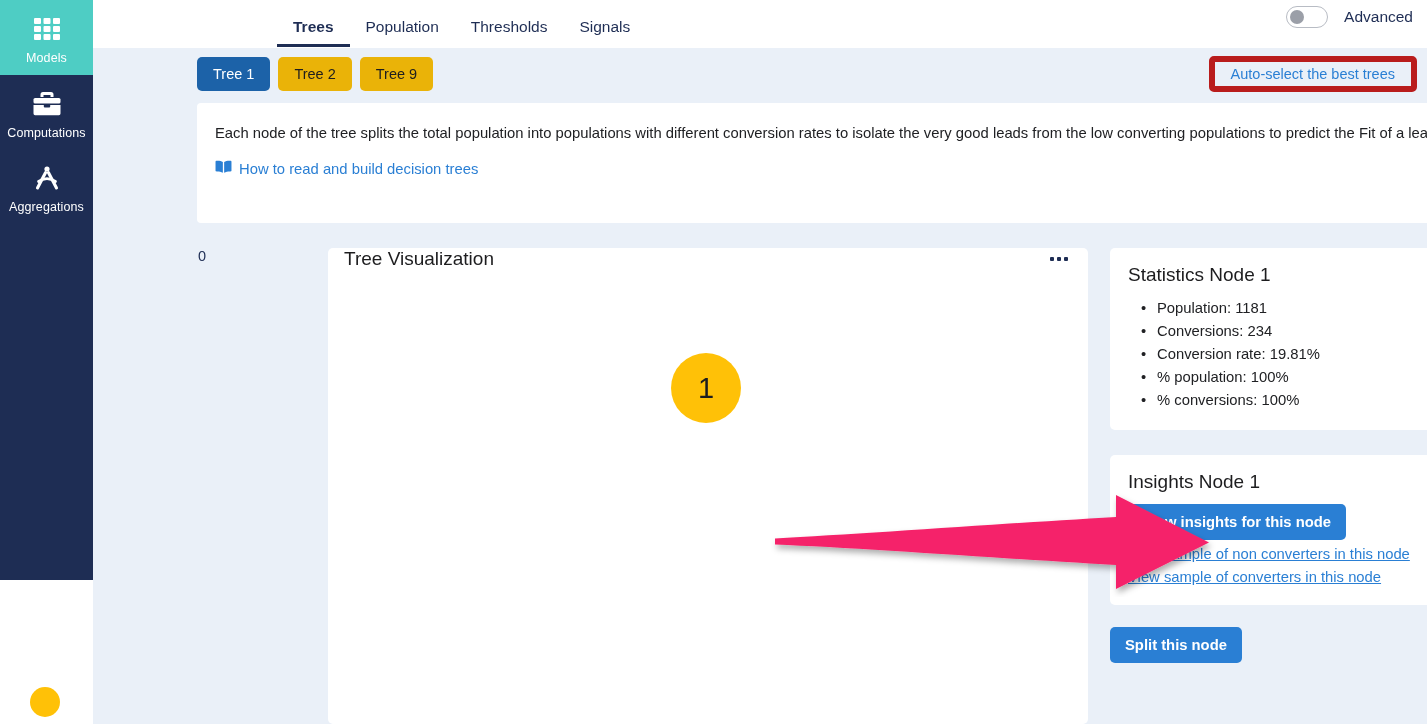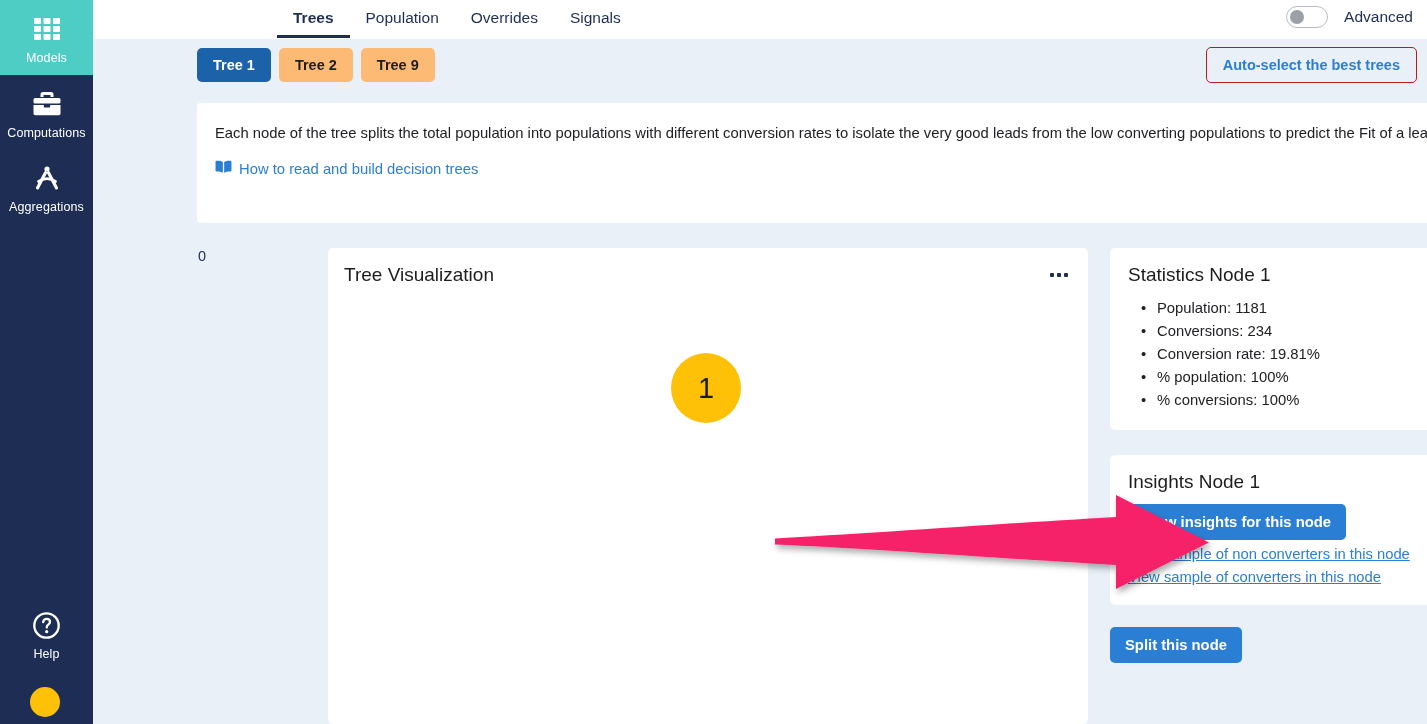--- a/index.html
+++ b/index.html
@@ -6,21 +6,21 @@
   html, body {
     width: 1427px; height: 724px;
     font-family: "Liberation Sans", sans-serif;
     background: #ffffff;
     overflow: hidden;
   }
   #app { position: relative; width: 1427px; height: 724px; display: flex; }
 
   
   #sidebar {
-    width: 93px; height: 724px;
+    width: 93px; height: 580px;
     background: #1e2d54;
     flex: 0 0 93px;
     display: flex; flex-direction: column; align-items: flex-end;
     position: relative;
   }
   .side-item {
     width: 93px; padding: 12px 2px 10px;
     display: flex; flex-direction: column; align-items: center; gap: 6px;
     color: #ffffff; cursor: pointer;
   }
@@ -33,21 +33,21 @@
     position: absolute; left: 30px; top: 687px;
     width: 30px; height: 30px; border-radius: 50%;
     background: #ffc107; cursor: pointer;
   }
 
   
   #main { flex: 1 1 auto; height: 724px; position: relative; background: #eaf0f8; }
 
   
   #topbar {
-    height: 39px; background: #ffffff;
+    height: 48px; background: #ffffff;
     display: flex; align-items: flex-end;
     position: relative;
     border-bottom: 1px solid #ffffff;
   }
   .top-tabs { display: flex; gap: 0; margin-left: 184px; }
   .top-tab {
     padding: 0 16px 10px; font-size: 15.5px; color: #1e2d54;
     cursor: pointer; border-bottom: 3px solid transparent; line-height: 1;
   }
   .top-tab.active { font-weight: bold; border-bottom-color: #1e2d54; }
@@ -62,36 +62,36 @@
   }
   .toggle .knob {
     position: absolute; left: 3px; top: 2.5px;
     width: 14px; height: 14px; border-radius: 50%; background: #9b9fa8;
   }
   #advanced-label { font-size: 15.5px; color: #1e2d54; }
 
   
   #treerow {
     height: 52px; position: relative;
-    display: flex; align-items: center; padding: 0 0 0 104px; font-weight: bold;
+    display: flex; align-items: center; padding: 0 0 0 104px;
   }
   .tree-tab {
     height: 34px; min-width: 72px; padding: 0 16px;
     display: flex; align-items: center; justify-content: center;
     font-size: 14.5px; color: #1d1d1f;
-    background: #fdba74; border-radius: 5px; cursor: pointer;
+    background: #eab308; border-radius: 5px; cursor: pointer;
     margin-right: 8px;
   }
   .tree-tab.active { background: #1c62a8; color: #ffffff; }
   #autoselect-btn {
     position: absolute; right: 10px; top: 8px;
     height: 36px; padding: 0 16px;
     display: flex; align-items: center;
     background: #eaf0f8; color: #2a7fd4;
-    border: 1px solid #b91c1c; border-radius: 5px;
+    border: 6px solid #b91c1c; border-radius: 5px;
     font-size: 14.5px; cursor: pointer;
   }
 
   
   #desc-card {
     position: absolute; left: 104px; top: 103px;
     width: 1313px; height: 120px;
     background: #ffffff; border-radius: 4px;
     padding: 19px 18px 0 18px;
   }
@@ -106,21 +106,21 @@
   }
 
   
   #tree-card {
     position: absolute; left: 235px; top: 248px;
     width: 760px; height: 476px;
     background: #ffffff; border-radius: 5px;
   }
   #tree-card-head {
     display: flex; align-items: center; justify-content: space-between;
-    padding: 16px 20px 0 16px;
+    padding: 0 20px 0 16px;
   }
   #tree-card-title { font-size: 19px; color: #1d1d1f; }
   #tree-dots { display: flex; gap: 3px; cursor: pointer; }
   #tree-dots i { width: 4px; height: 4px; border-radius: 1px; background: #1e2d54; display: block; }
   #tree-node {
     position: absolute; left: 343px; top: 105px;
     width: 70px; height: 70px; border-radius: 50%;
     background: #ffc107;
     display: flex; align-items: center; justify-content: center;
     font-size: 29px; color: #1d1d1f; cursor: pointer;
@@ -226,21 +226,21 @@
 
     <div id="side-avatar"></div>
   </nav>
 
   <section id="main">
 
     <header id="topbar">
       <div class="top-tabs">
         <div class="top-tab active">Trees</div>
         <div class="top-tab">Population</div>
-        <div class="top-tab">Overrides</div>
+        <div class="top-tab">Thresholds</div>
         <div class="top-tab">Signals</div>
       </div>
       <div id="advanced-wrap">
         <div class="toggle">
           <span class="knob"></span>
         </div>
         <span id="advanced-label">Advanced</span>
       </div>
     </header>
 

